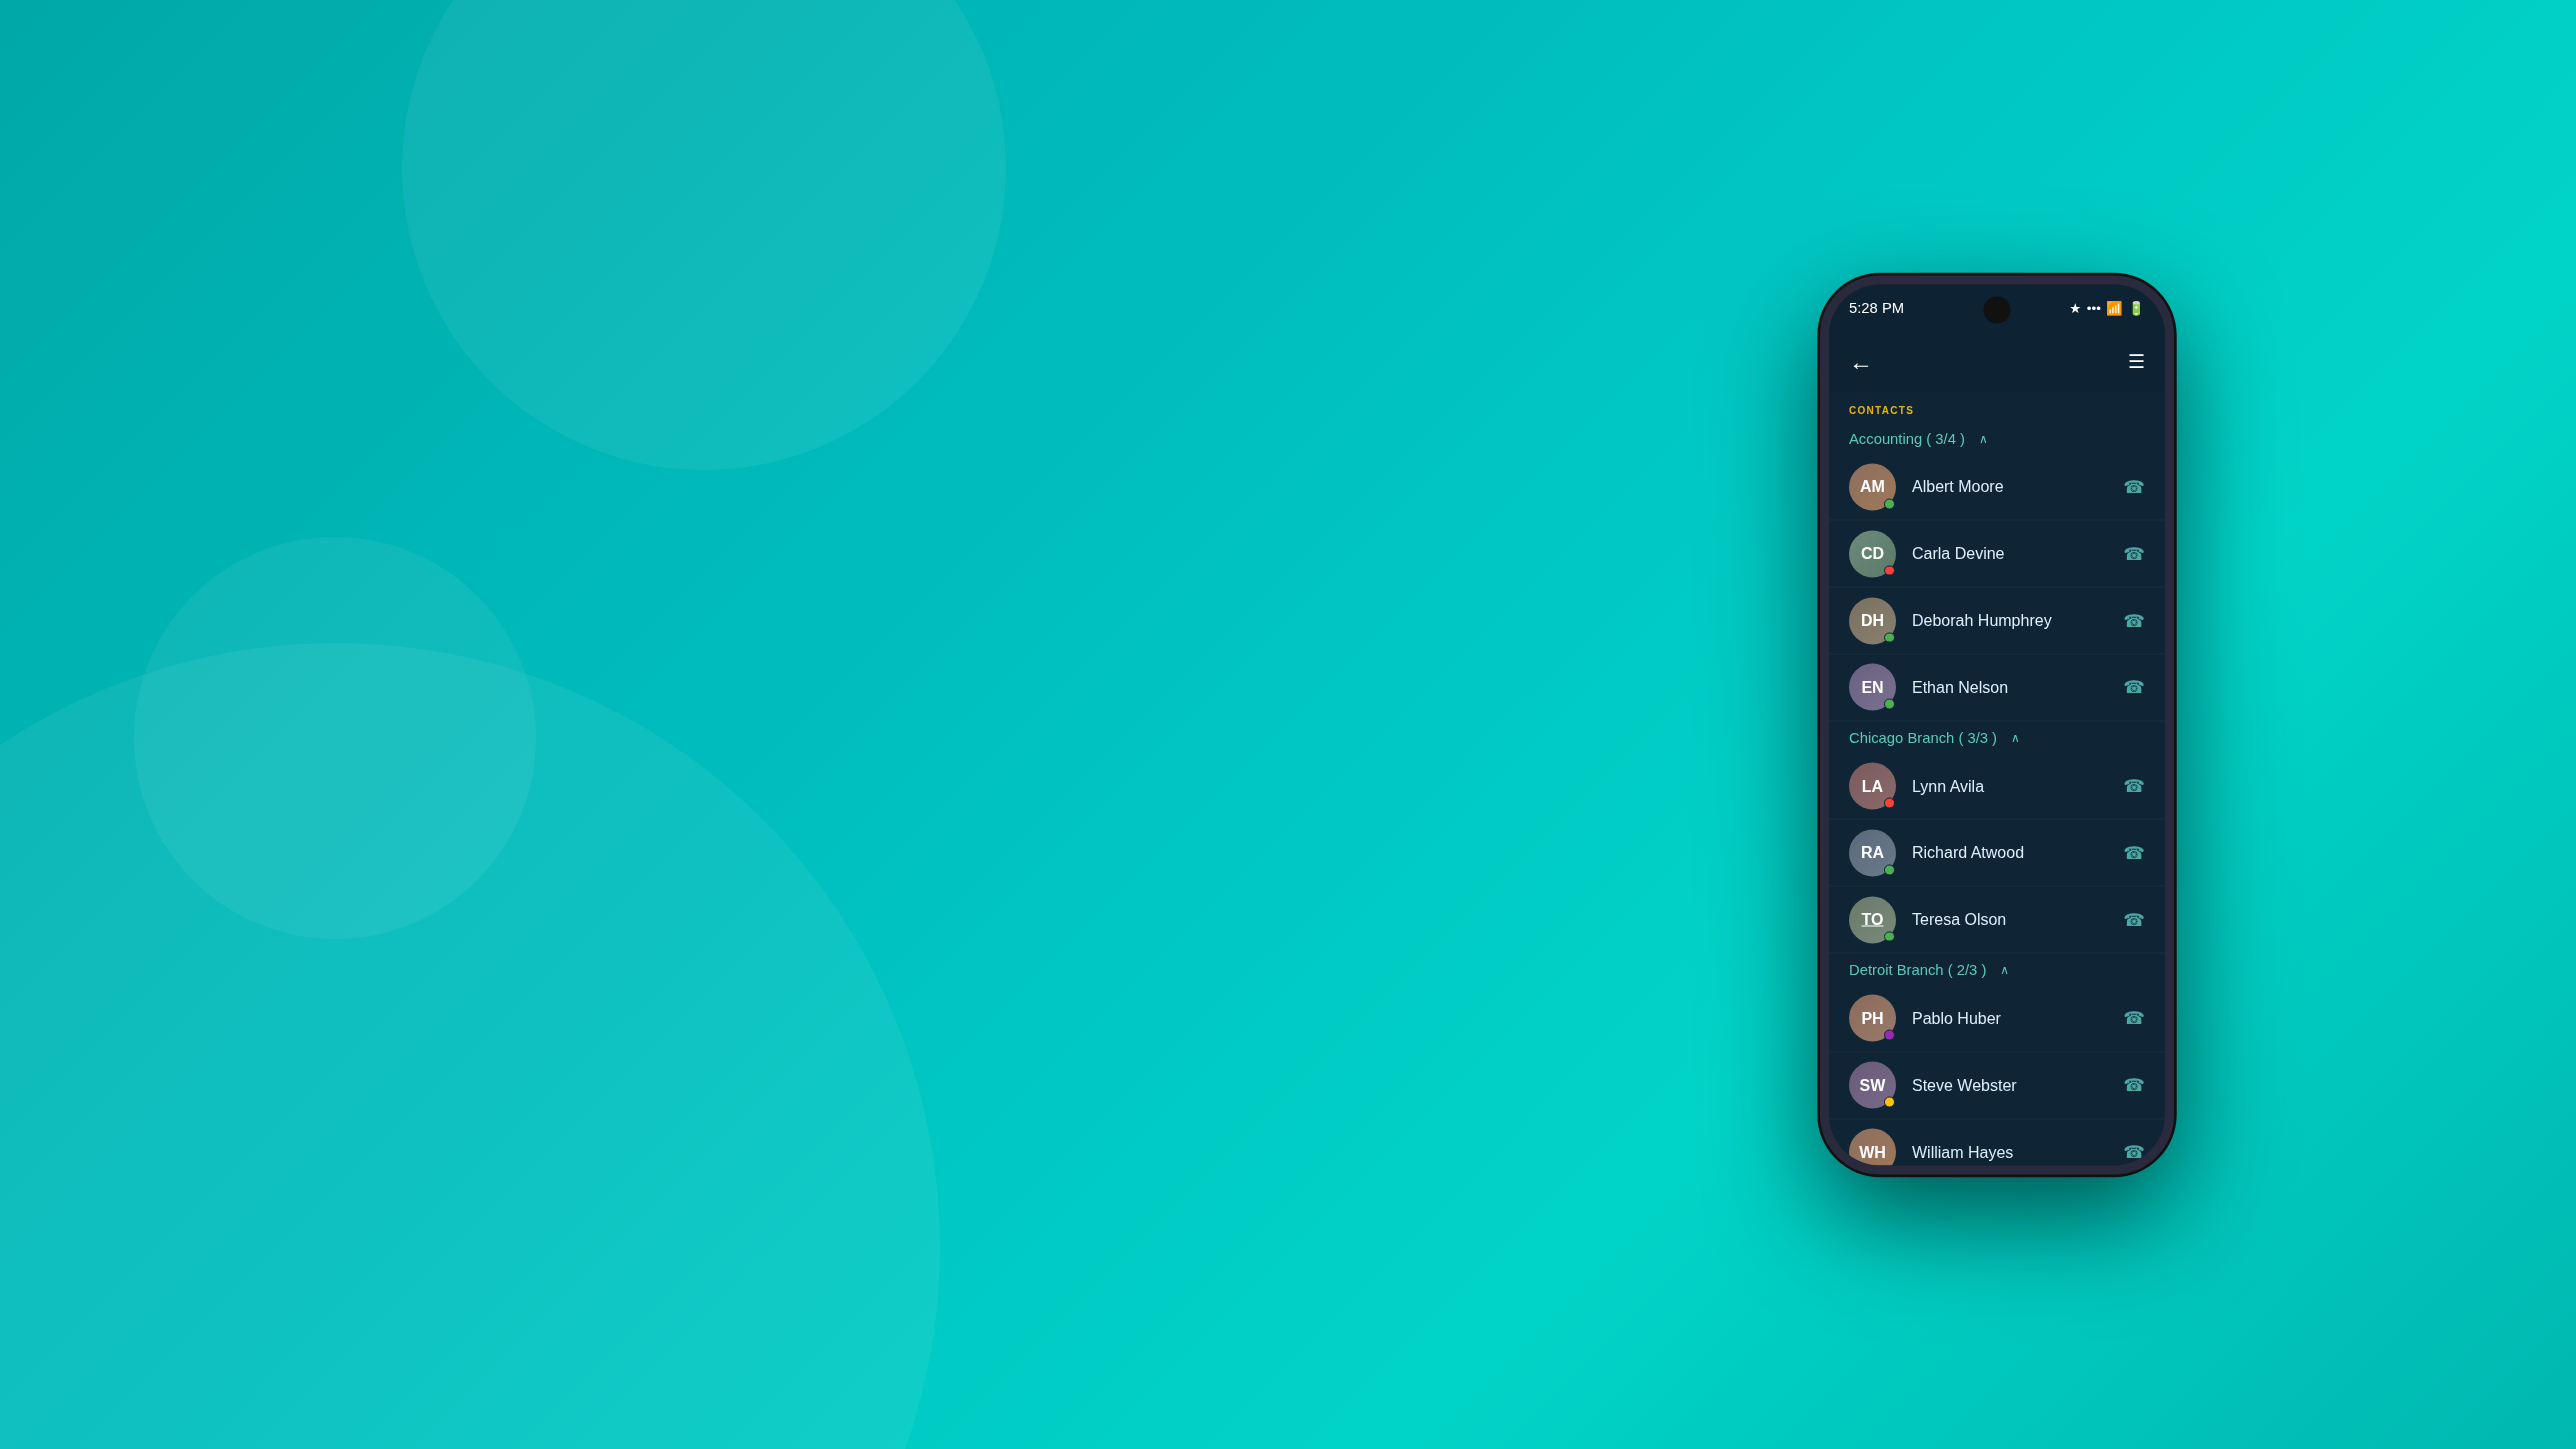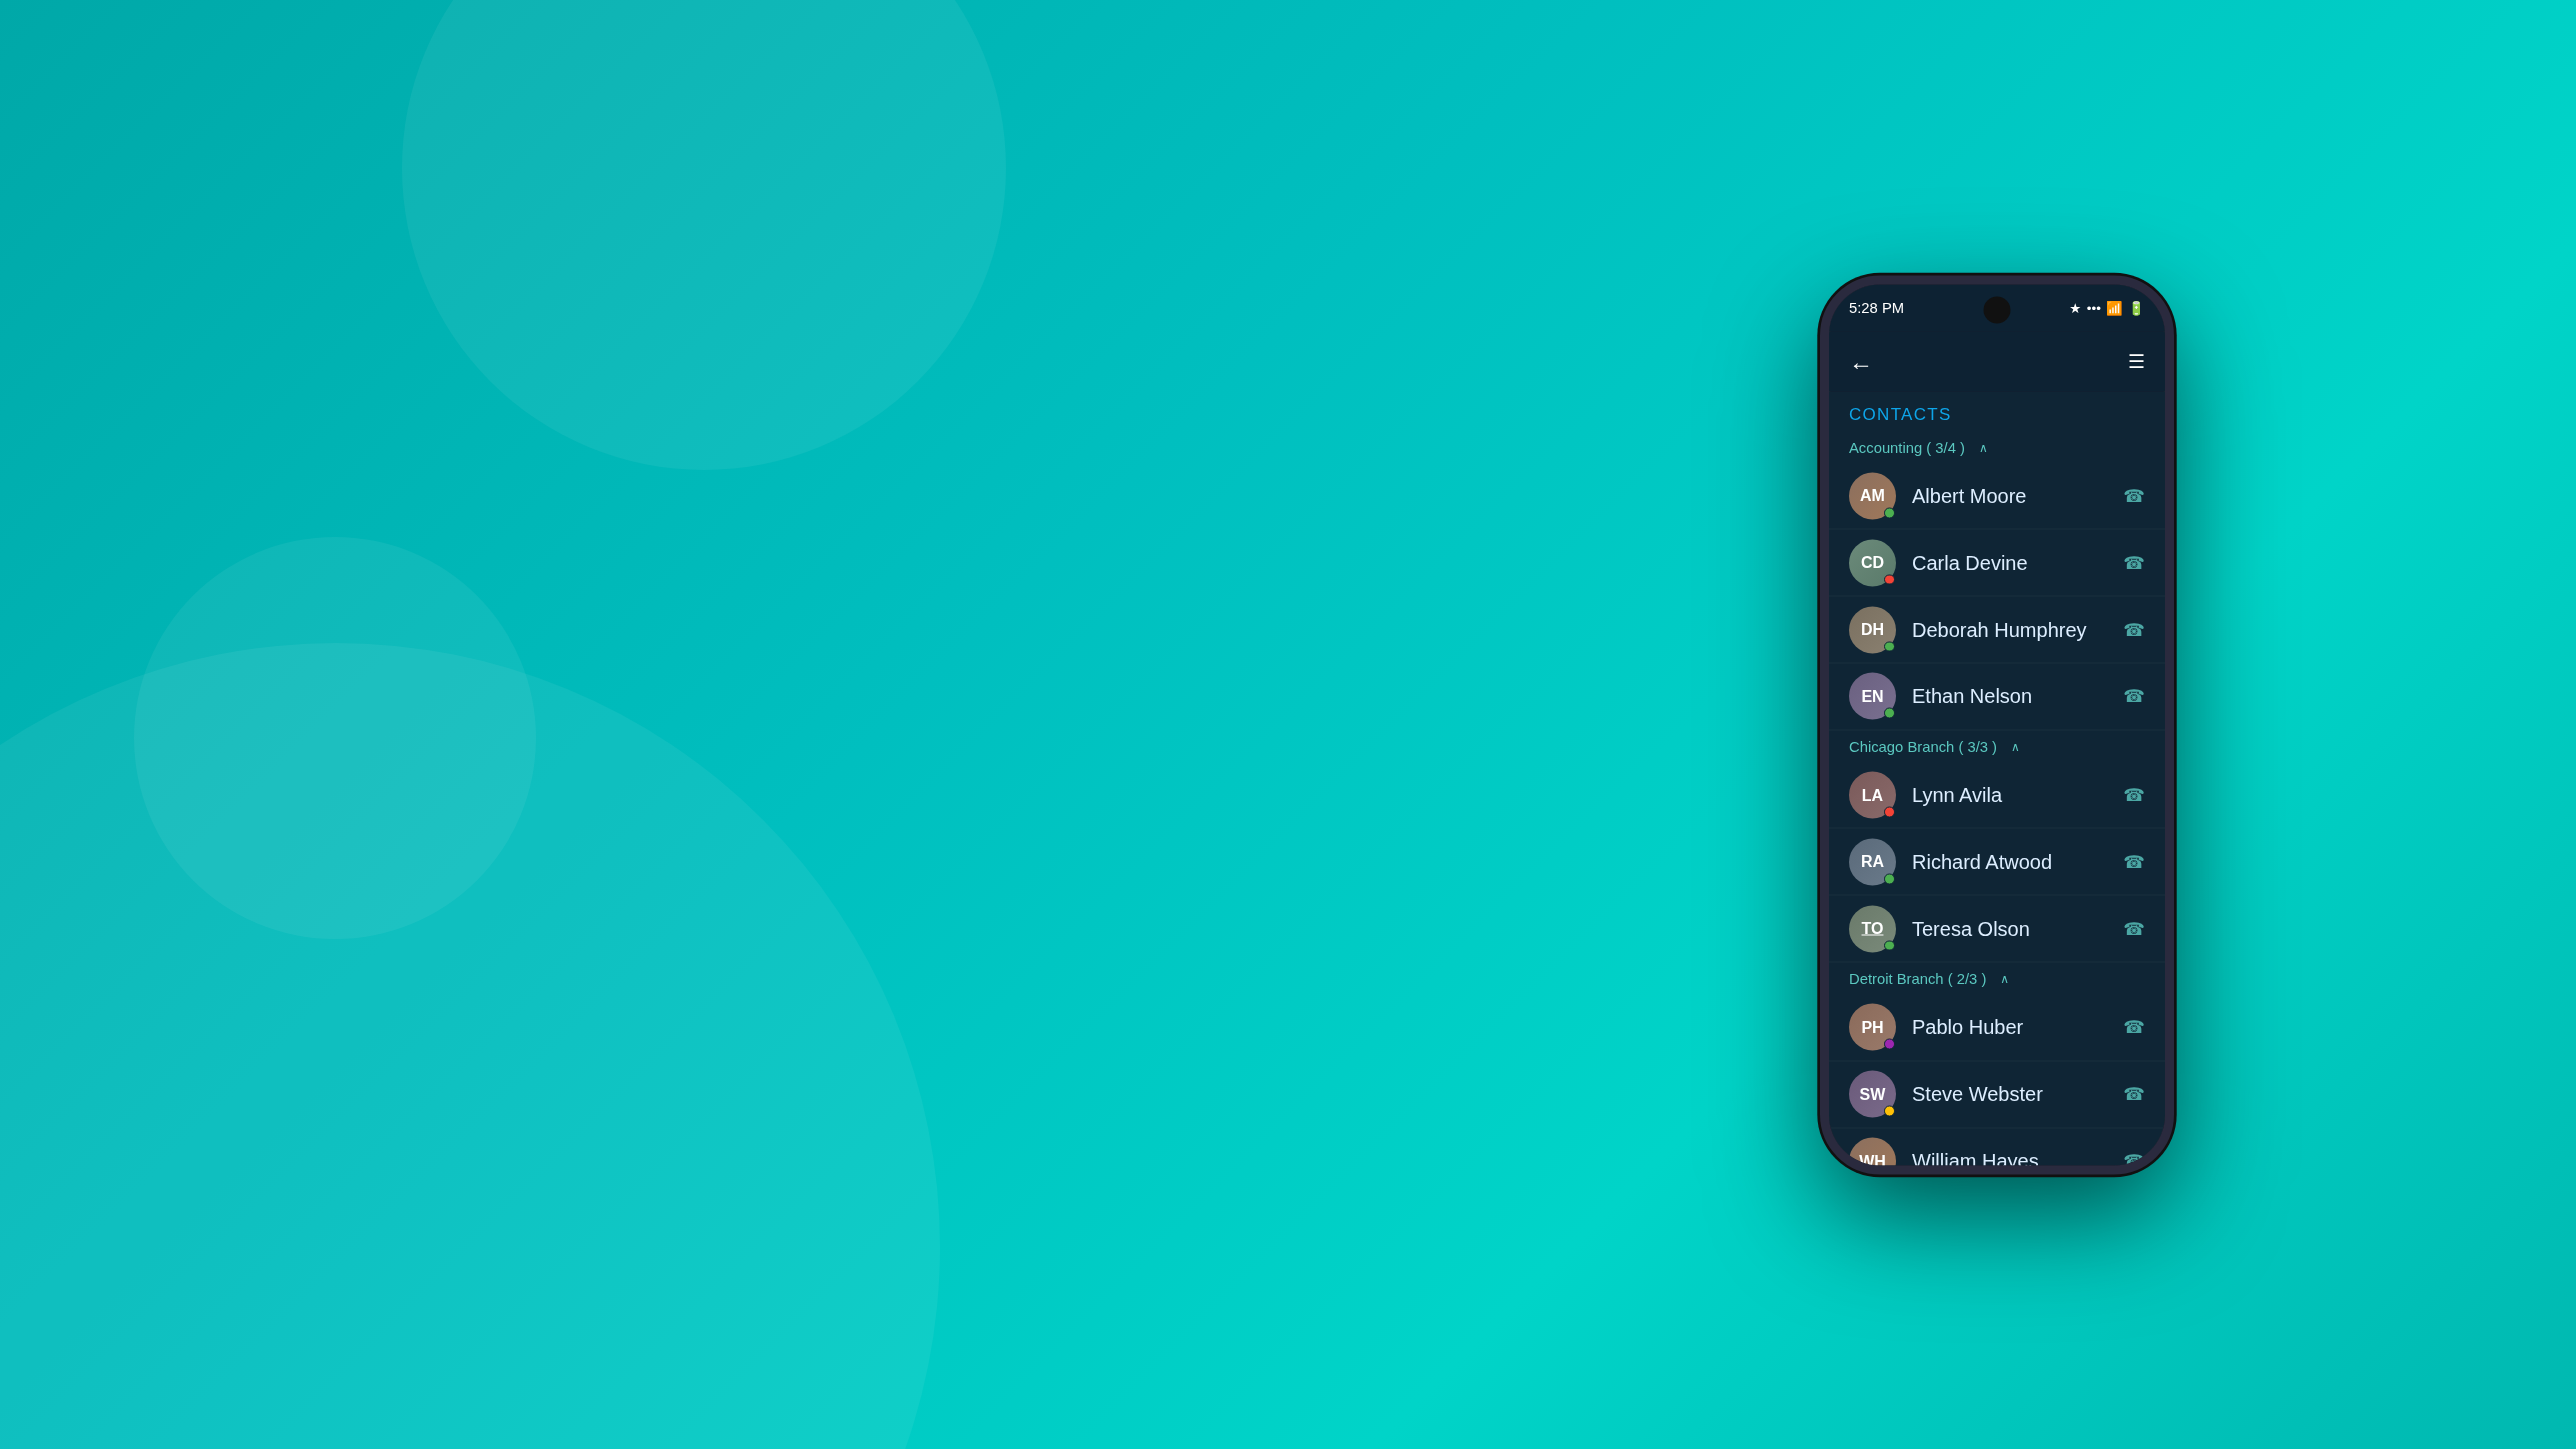--- a/index.html
+++ b/index.html
@@ -181,23 +181,23 @@
       top: 107px;
       left: 0;
       right: 0;
       bottom: 0;
       background: #0f2535;
       overflow: hidden;
     }
 
     .contacts-label {
       padding: 13.4px 20px 6.7px;
-      color: #0ea5e9;
-      font-size: 17px;
-      font-weight: 400;
+      color: #eab308;
+      font-size: 10px;
+      font-weight: 700;
       letter-spacing: 1.3px;
     }
 
     .group-header {
       display: flex;
       align-items: center;
       padding: 8px 20px;
       color: #5bc8c0;
       font-size: 14.8px;
       gap: 10px;
@@ -262,21 +262,21 @@
       border: 1.3px solid #0f2535;
     }
     .dot-green { background: #4caf50; }
     .dot-red { background: #f44336; }
     .dot-purple { background: #9c27b0; }
     .dot-yellow { background: #ffc107; }
 
     .contact-name {
       flex: 1;
       color: #ddeeff;
-      font-size: 20px;
+      font-size: 16px;
       font-weight: 400;
     }
 
     .call-btn {
       color: #5bc8c0;
       font-size: 17.4px;
       opacity: 0.8;
     }
   </style>
 </head>

